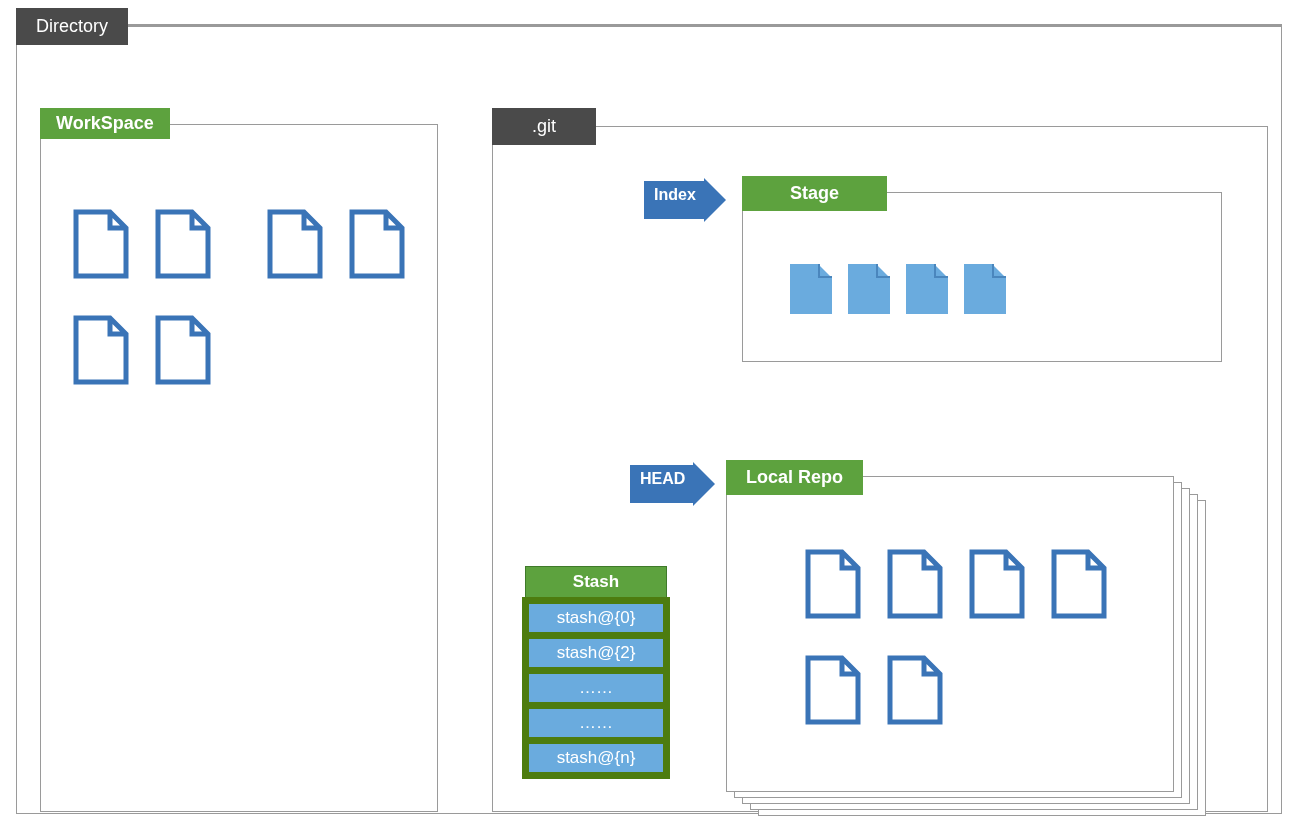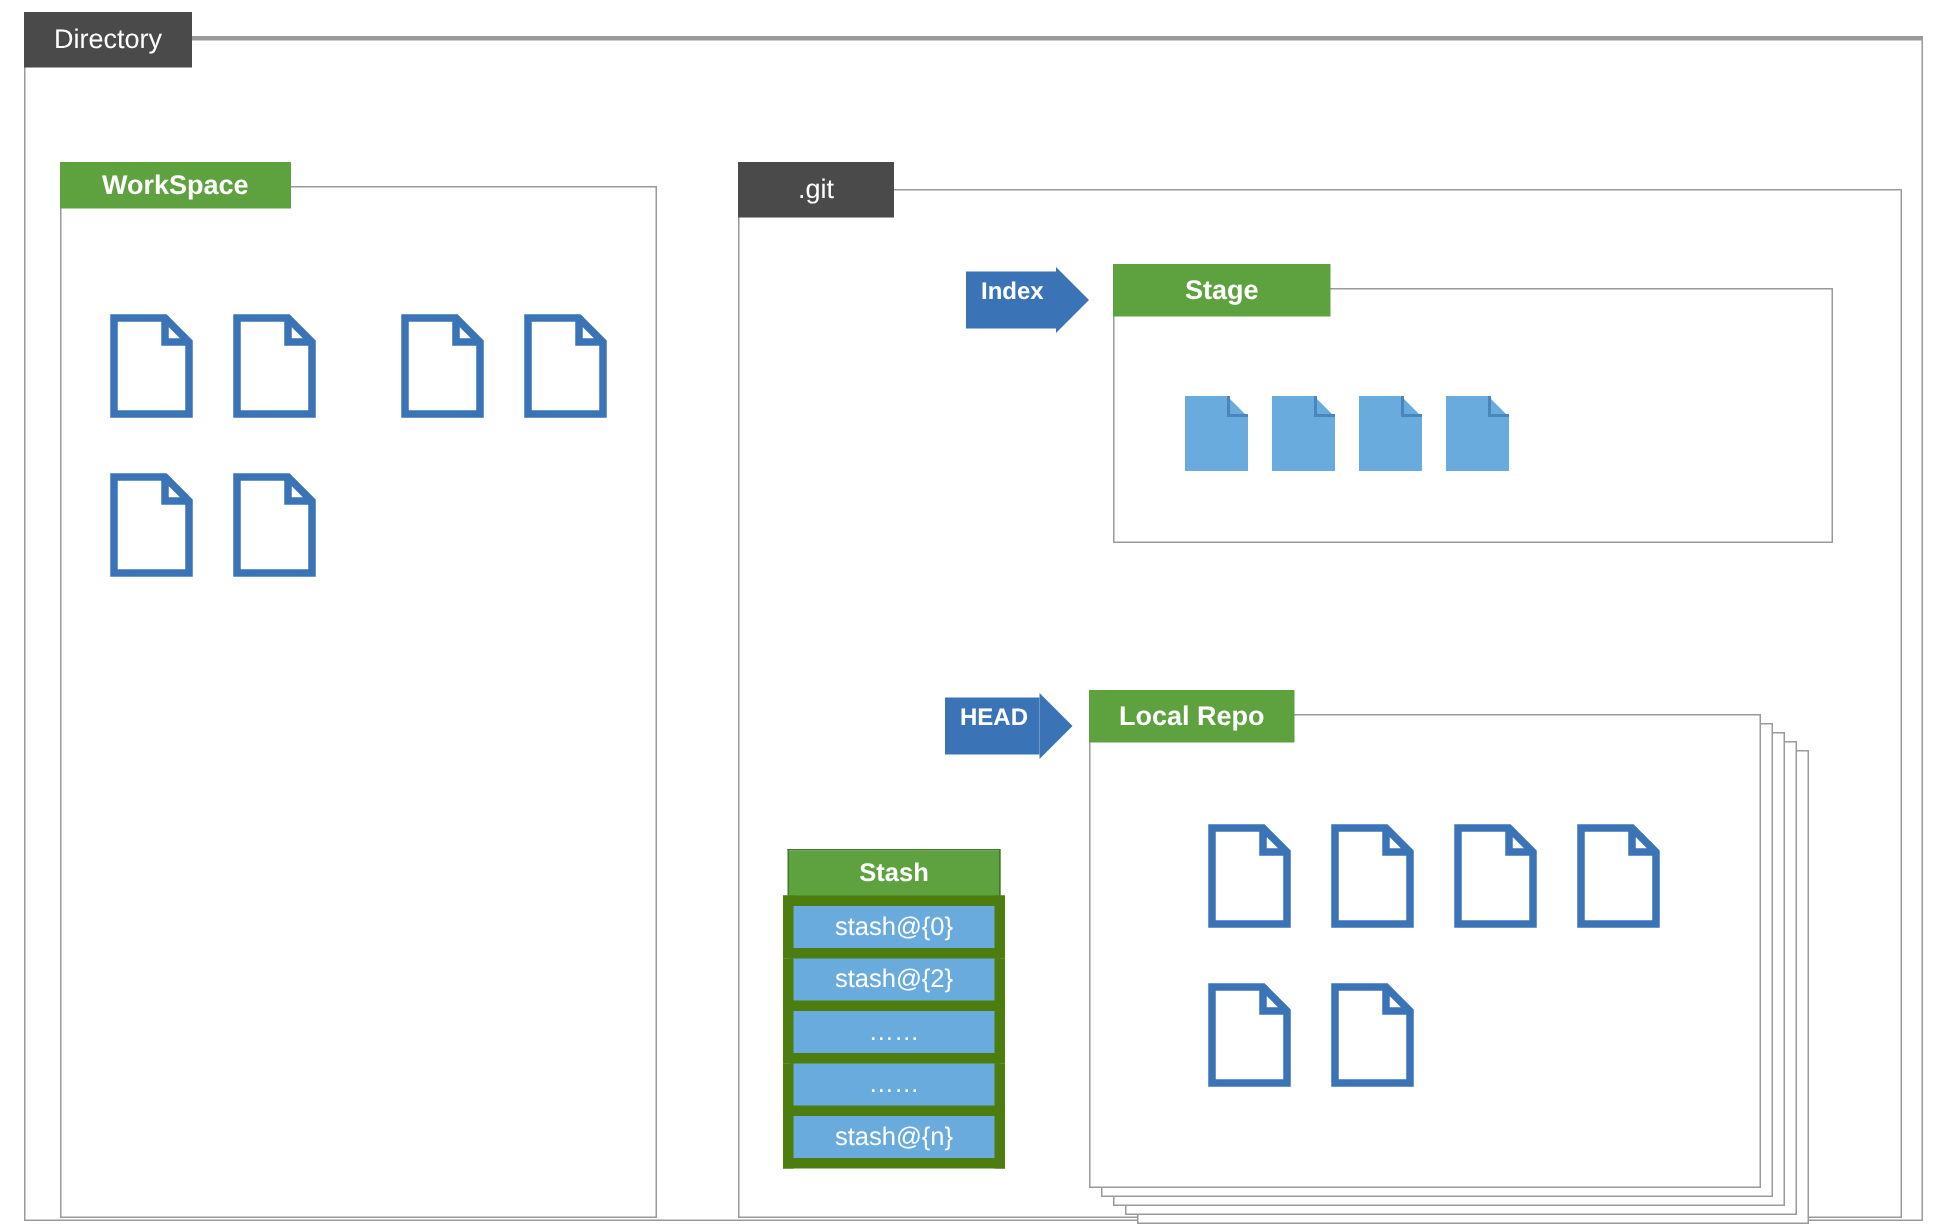--- a/index.html
+++ b/index.html
@@ -23,21 +23,21 @@
     color: #fff;
     font-size: 18px;
     padding: 8px 20px;
     display: inline-block;
   }
   .greentab {
     background: #5da23e;
     color: #fff;
     font-size: 18px;
     font-weight: bold;
-    padding: 5px 28px;
+    padding: 5px 16px;
     display: inline-block;
   }
   .border-gray {
     border: 1.5px solid #9a9a9a;
   }
   .arrow {
     position: absolute;
     display: flex;
     align-items: center;
     color: #fff;

